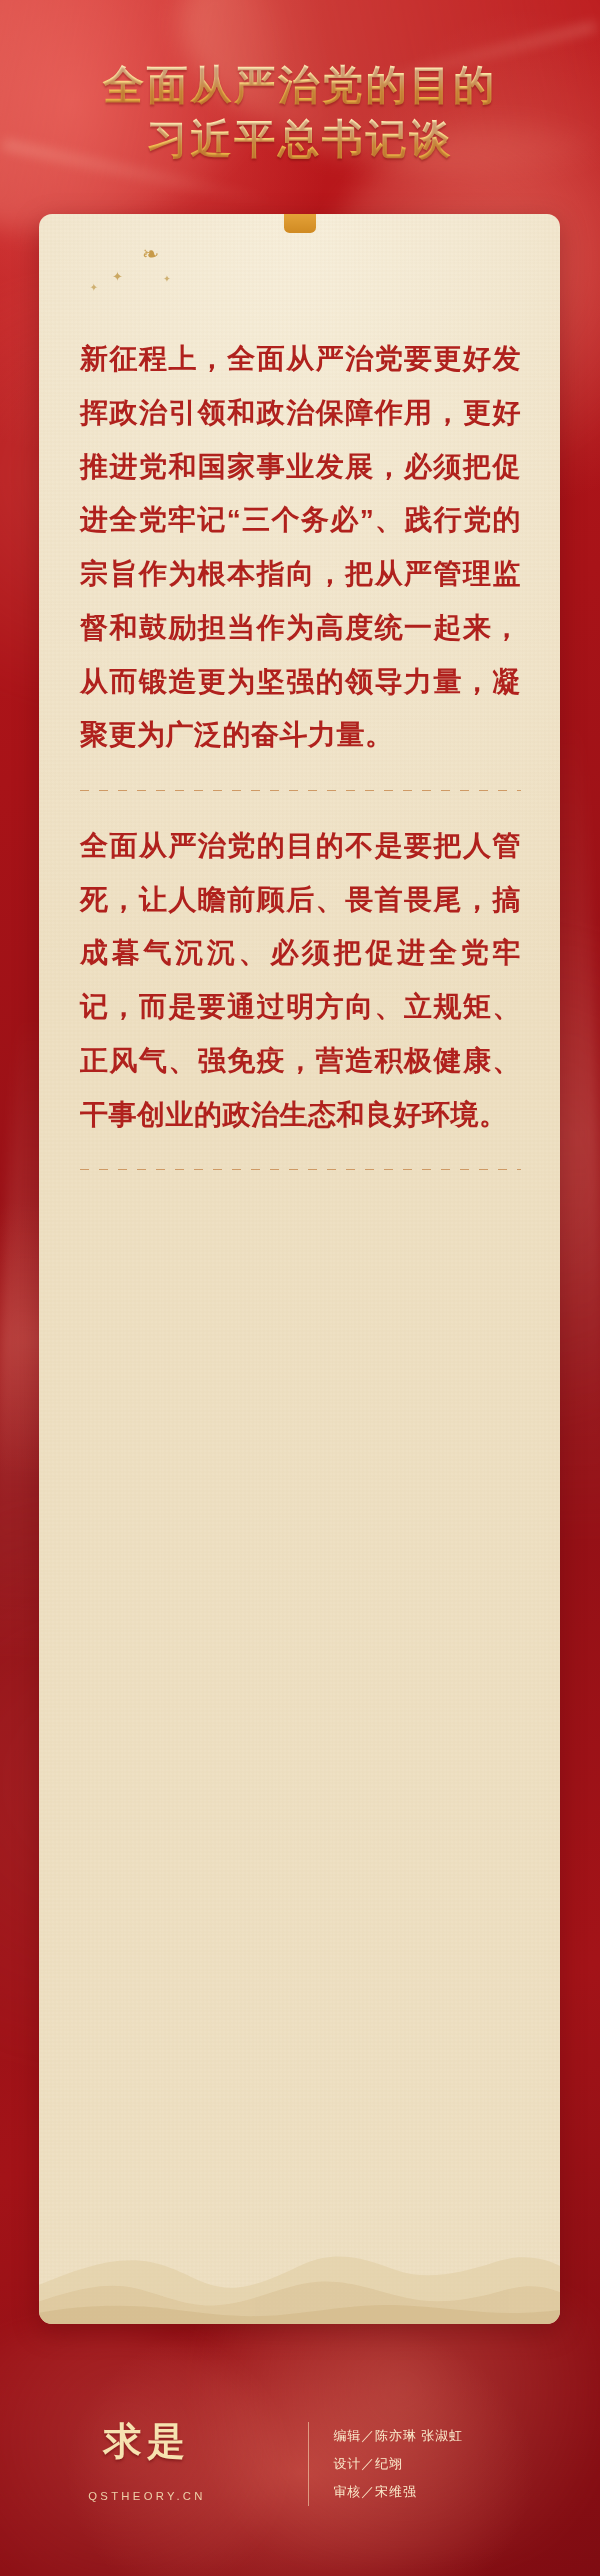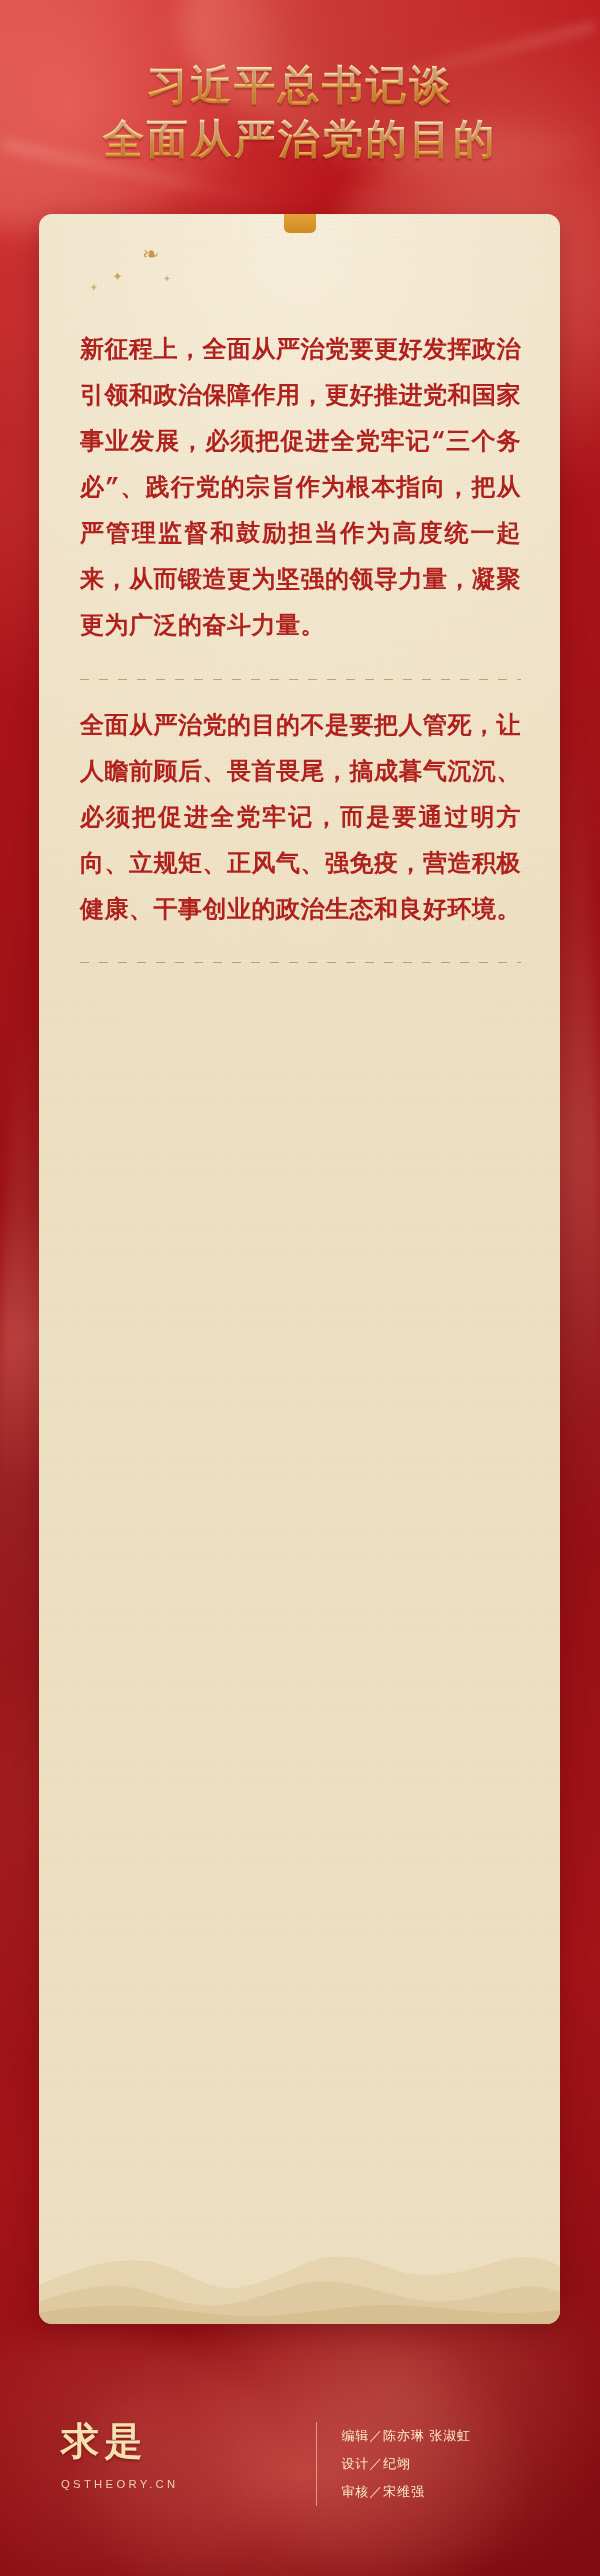--- a/index.html
+++ b/index.html
@@ -150,23 +150,23 @@
 
   
   .content {
     position: absolute;
     left: 41px;
     top: 90px;
     width: 441px;
     z-index: 2;
   }
   .para {
-    font-family: Liberation Mono, monospace;
+    font-family: Liberation Sans, sans-serif;
     font-weight: bold;
-    font-size: 24px;
+    font-size: 28px;
     line-height: 1.92;
     color: #b0211d;
     letter-spacing: 0.5px;
     text-align: justify;
   }
   .divider {
     height: 0.9px;
     margin: 28px 0 24.4px 0;
     background-image: linear-gradient(90deg, #c98d54 0 9.4px, rgba(0,0,0,0) 9.4px 19px);
     background-size: 19px 0.9px;
@@ -178,42 +178,43 @@
   .footer {
     position: absolute;
     left: 0;
     top: 2373px;
     width: 600px;
     height: 203px;
     z-index: 7;
   }
   .logo-box {
     position: absolute;
-    left: 61px;
+    left: 53px;
     top: 43px;
     width: 188px;
+    text-align: center;
   }
   .logo-main {
     font-family: "DejaVu Serif", "Liberation Serif", serif;
     font-size: 38px;
     font-weight: bold;
     letter-spacing: 5.6px;
     color: #f6e2b0;
     text-shadow: 0 1.9px 2.8px rgba(90,5,8,.45);
   }
   .logo-sub {
-    margin-top: 11px;
+    margin-top: 23px;
     font-size: 11.3px;
     letter-spacing: 3.3px;
     color: #f3dfb4;
     opacity: .92;
   }
   .credits {
     position: absolute;
-    left: 316px;
+    left: 308px;
     top: 49px;
     padding-left: 24.4px;
     border-left: 0.9px solid rgba(255,230,190,.55);
     color: #fbeccd;
     font-size: 13px;
     line-height: 2.15;
     letter-spacing: 0.9px;
   }
   .credits div { white-space: nowrap; }
 </style>
@@ -229,22 +230,22 @@
   <div class="silk s6"></div>
   <div class="silk s7"></div>
   <div class="silk s8"></div>
   <div class="fold f1"></div>
   <div class="fold f2"></div>
   <div class="fold f3"></div>
   <div class="fold f4"></div>
 </div>
 
 <div class="title-wrap">
+  <div class="title-line">全面从严治党的目的</div>
   <div class="title-line">习近平总书记谈</div>
-  <div class="title-line">全面从严治党的目的</div>
 </div>
 
 <div class="card">
   <div class="card-texture"></div>
   <div class="card-tab"></div>
 
   <div class="ornament">
     <span class="bird b1">❧</span>
     <span class="bird b2">✦</span>
     <span class="bird b3">✦</span>

